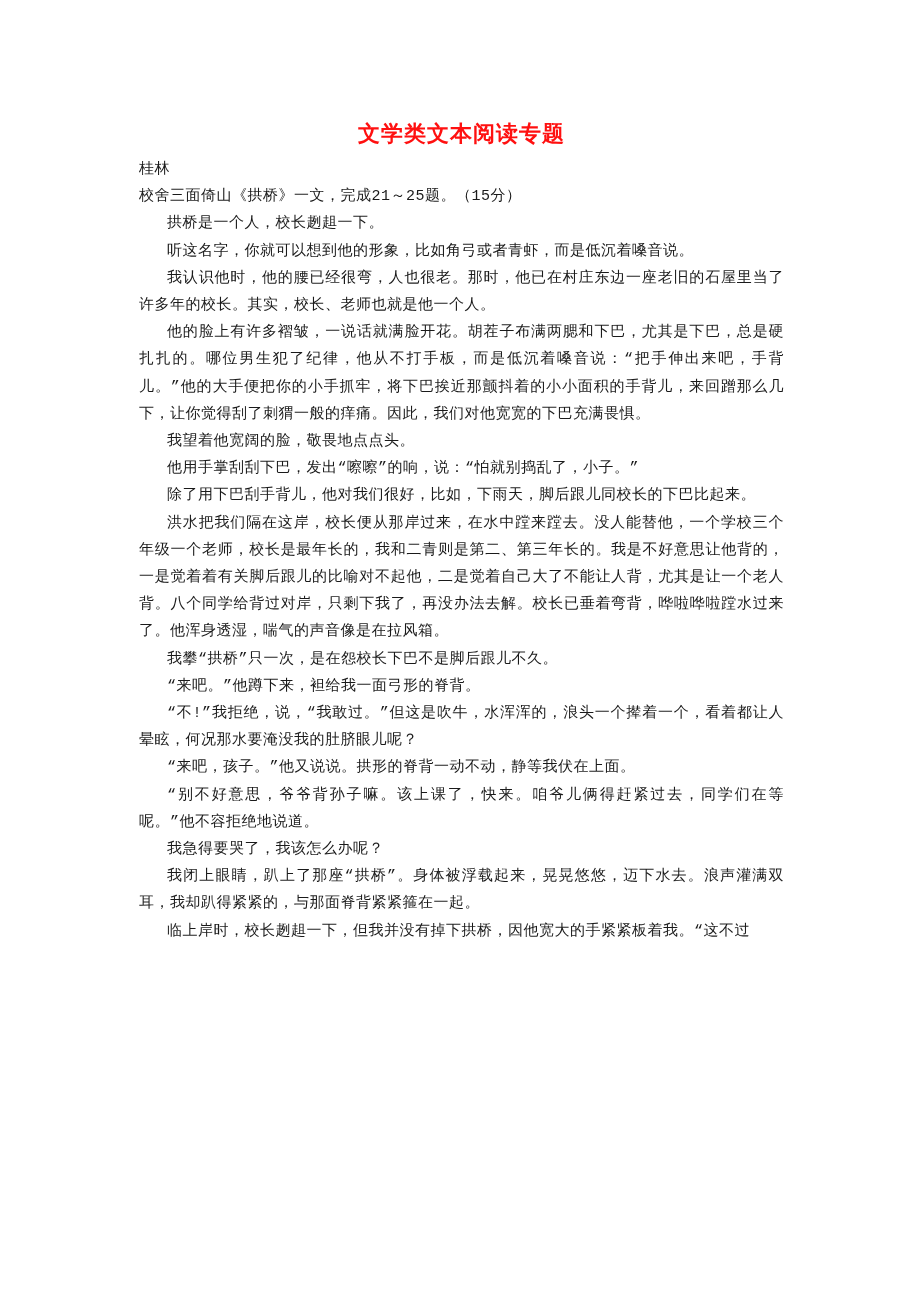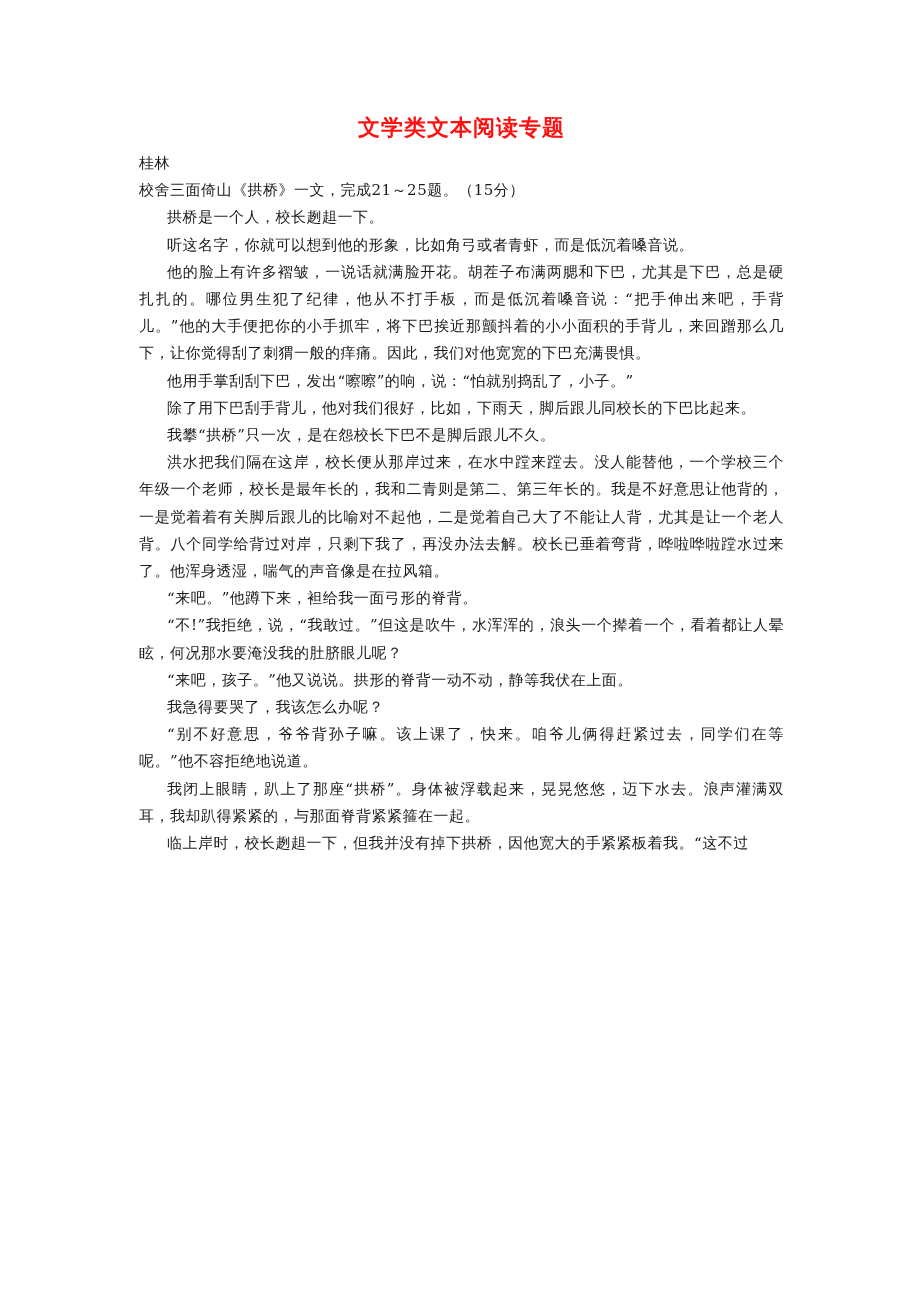--- a/index.html
+++ b/index.html
@@ -1,41 +1,43 @@
 <!DOCTYPE html>
 <html><head>
 <meta charset="utf-8">
 <style>
   html, body { margin: 0; padding: 0; background: #ffffff; }
   body { width: 920px; height: 1302px; position: relative; overflow: hidden;
          font-family: "DejaVu Serif", "Liberation Serif", serif; color: #1a1a1a; }
-  .page { position: absolute; left: 139px; top: 112px; width: 645px; }
+  .page { position: absolute; left: 139px; top: 118px; width: 645px; }
   .title { text-align: center; color: #ff1010; font-size: 22px; line-height: 32px;
            font-family: "DejaVu Sans", "Liberation Sans", sans-serif; margin: 0 0 6px 0;
            letter-spacing: 1px; }
   .line { font-size: 15px; line-height: 27.2px; margin: 0; text-align: justify;
-          letter-spacing: 0.5px; }
+          letter-spacing: 0.5px; font-family: Liberation Mono, monospace; }
   .indent { text-indent: 28px; }
 </style>
 </head>
 <body>
 
 <div class="page">
   <h1 class="title">文学类文本阅读专题</h1>
   <p class="line">桂林</p>
   <p class="line">校舍三面倚山《拱桥》一文，完成21～25题。（15分）</p>
   <div>
     <p class="line indent">拱桥是一个人，校长趔趄一下。</p>
     <p class="line indent">听这名字，你就可以想到他的形象，比如角弓或者青虾，而是低沉着嗓音说。</p>
+    <p class="line indent">我认识他时，他的腰已经很弯，人也很老。那时，他已在村庄东边一座老旧的石屋里当了许多年的校长。其实，校长、老师也就是他一个人。</p>
     <p class="line indent">他的脸上有许多褶皱，一说话就满脸开花。胡茬子布满两腮和下巴，尤其是下巴，总是硬扎扎的。哪位男生犯了纪律，他从不打手板，而是低沉着嗓音说：“把手伸出来吧，手背儿。”他的大手便把你的小手抓牢，将下巴挨近那颤抖着的小小面积的手背儿，来回蹭那么几下，让你觉得刮了刺猬一般的痒痛。因此，我们对他宽宽的下巴充满畏惧。</p>
+    <p class="line indent">我望着他宽阔的脸，敬畏地点点头。</p>
     <p class="line indent">他用手掌刮刮下巴，发出“嚓嚓”的响，说：“怕就别捣乱了，小子。”</p>
     <p class="line indent">除了用下巴刮手背儿，他对我们很好，比如，下雨天，脚后跟儿同校长的下巴比起来。</p>
+    <p class="line indent">洪水把我们隔在这岸，校长便从那岸过来，在水中蹚来蹚去。没人能替他，一个学校三个年级一个老师，校长是最年长的，我和二青则是第二、第三年长的。我是不好意思让他背的，一是觉着着有关脚后跟儿的比喻对不起他，二是觉着自己大了不能让人背，尤其是让一个老人背。八个同学给背过对岸，只剩下我了，再没办法去解。校长已垂着弯背，哗啦哗啦蹚水过来了。他浑身透湿，喘气的声音像是在拉风箱。</p>
     <p class="line indent">我攀“拱桥”只一次，是在怨校长下巴不是脚后跟儿不久。</p>
-    <p class="line indent">洪水把我们隔在这岸，校长便从那岸过来，在水中蹚来蹚去。没人能替他，一个学校三个年级一个老师，校长是最年长的，我和二青则是第二、第三年长的。我是不好意思让他背的，一是觉着着有关脚后跟儿的比喻对不起他，二是觉着自己大了不能让人背，尤其是让一个老人背。八个同学给背过对岸，只剩下我了，再没办法去解。校长已垂着弯背，哗啦哗啦蹚水过来了。他浑身透湿，喘气的声音像是在拉风箱。</p>
     <p class="line indent">“来吧。”他蹲下来，袒给我一面弓形的脊背。</p>
     <p class="line indent">“不!”我拒绝，说，“我敢过。”但这是吹牛，水浑浑的，浪头一个撵着一个，看着都让人晕眩，何况那水要淹没我的肚脐眼儿呢？</p>
     <p class="line indent">“来吧，孩子。”他又说说。拱形的脊背一动不动，静等我伏在上面。</p>
+    <p class="line indent">“别不好意思，爷爷背孙子嘛。该上课了，快来。咱爷儿俩得赶紧过去，同学们在等呢。”他不容拒绝地说道。</p>
     <p class="line indent">我急得要哭了，我该怎么办呢？</p>
-    <p class="line indent">“别不好意思，爷爷背孙子嘛。该上课了，快来。咱爷儿俩得赶紧过去，同学们在等呢。”他不容拒绝地说道。</p>
     <p class="line indent">我闭上眼睛，趴上了那座“拱桥”。身体被浮载起来，晃晃悠悠，迈下水去。浪声灌满双耳，我却趴得紧紧的，与那面脊背紧紧箍在一起。</p>
     <p class="line indent">临上岸时，校长趔趄一下，但我并没有掉下拱桥，因他宽大的手紧紧板着我。“这不过</p>
   </div>
 </div>
 
 </body></html>

